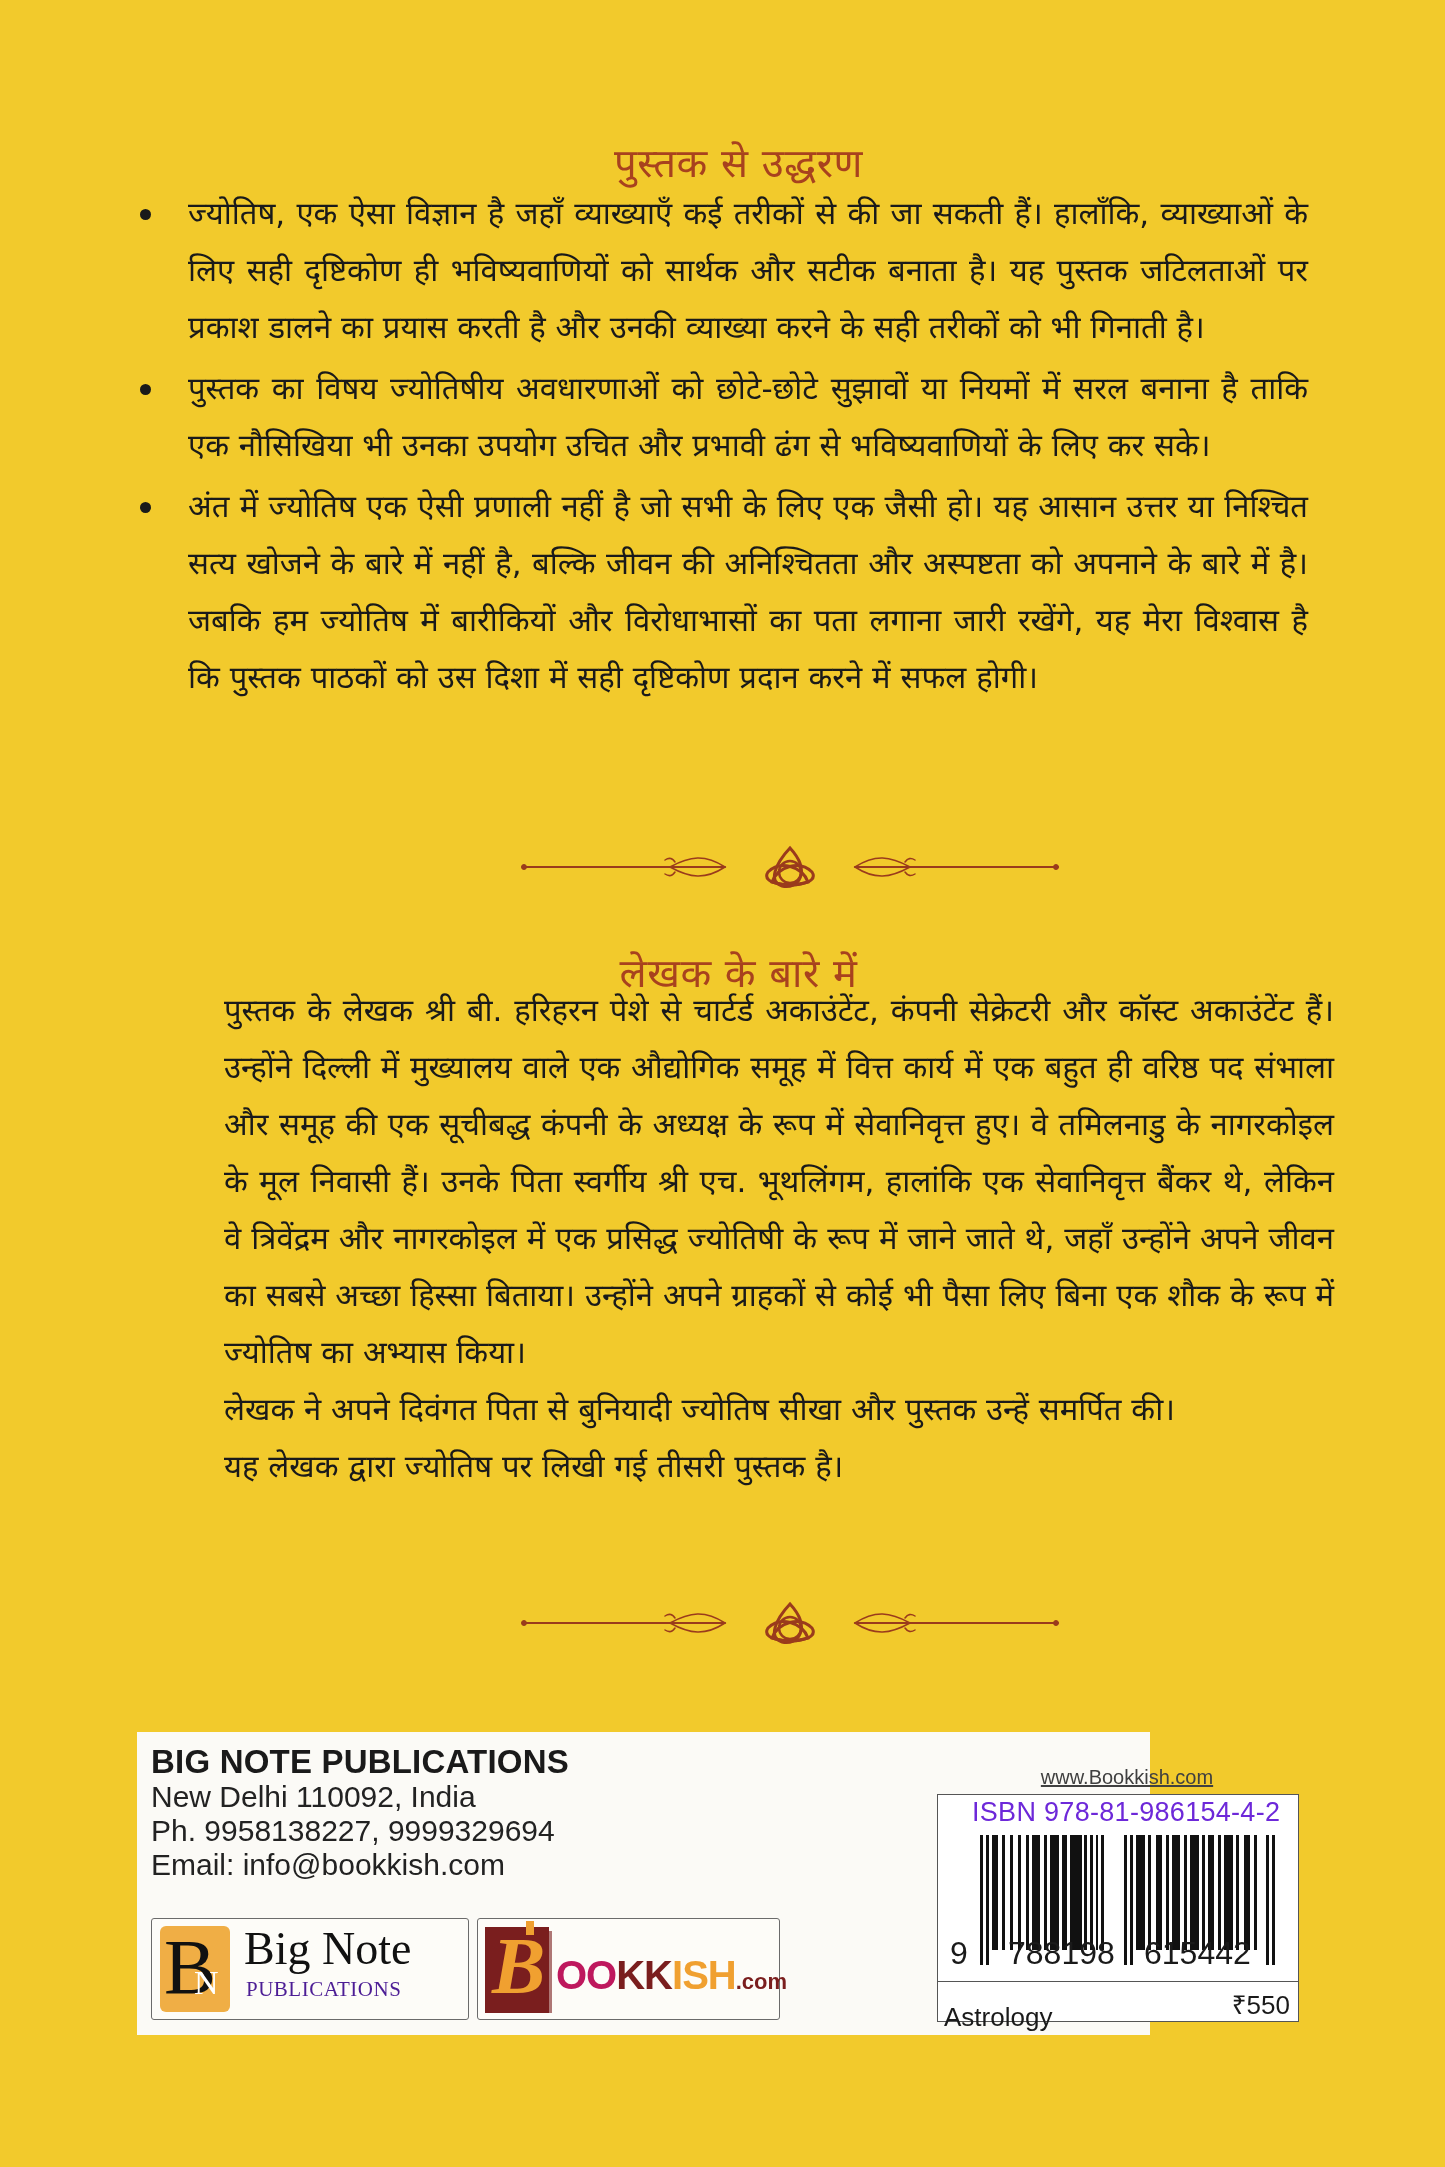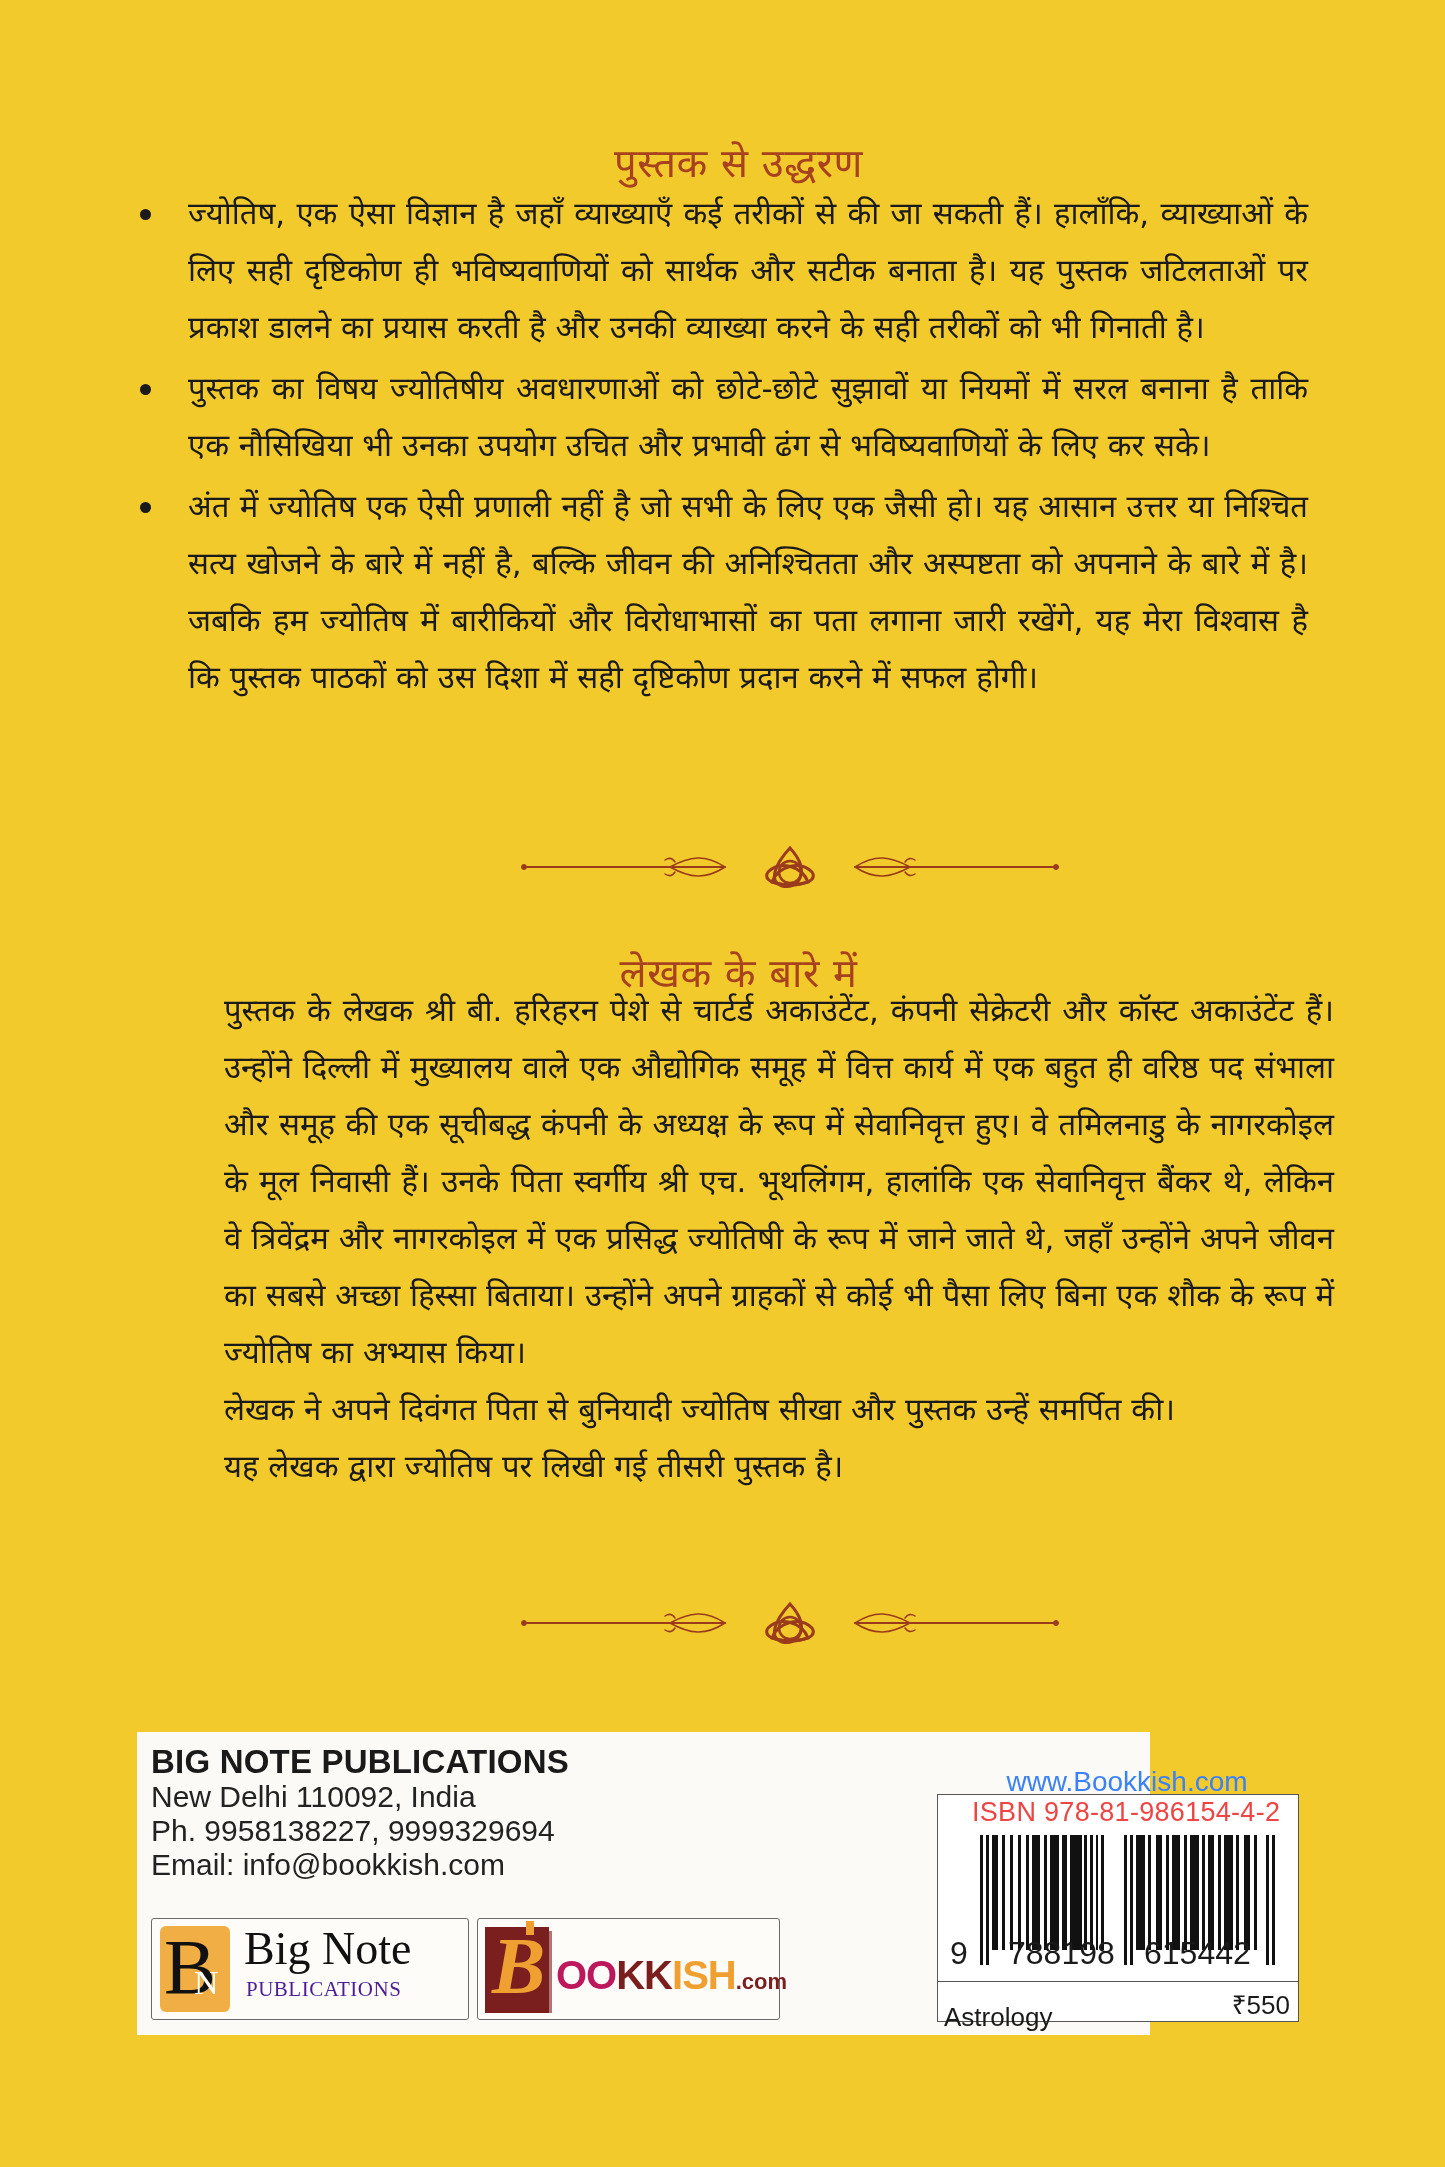--- a/index.html
+++ b/index.html
@@ -121,32 +121,32 @@
     font-family: "Liberation Sans", sans-serif; font-weight: bold;
     font-size: 40px; line-height: 48px; letter-spacing: -1px;
   }
   .bk-oo { color: #be185d; }
   .bk-kk { color: #7A1E1E; }
   .bk-ish { color: #F0A030; }
   .bk-com { color: #7A1E1E; font-size: 22px; letter-spacing: 0; }
   .site {
     position: absolute; left: 840px; top: 34px; width: 300px;
     text-align: center;
-    font-family: "Liberation Sans", sans-serif; font-size: 28px; color: #3b82f6;
+    font-family: "Liberation Sans", sans-serif; font-size: 20px; color: #404040; text-decoration: underline;
   }
   .isbn-box {
     position: absolute; left: 800px; top: 62px;
     width: 362px; height: 228px;
     border: 1.5px solid #555; box-sizing: border-box;
     background: #fff;
     font-family: "Liberation Sans", sans-serif;
   }
   .isbn-text {
     position: absolute; left: 34px; top: 2px;
-    font-size: 27px; color: #ef4444; letter-spacing: 0.3px;
+    font-size: 27px; color: #6d28d9; letter-spacing: 0.3px;
   }
   .barcode {
     position: absolute; left: 42px; top: 40px; width: 300px; height: 130px;
   }
   .bar-digits {
     position: absolute; left: 8px; top: 140px; width: 340px;
     font-size: 32px; color: #1a1a1a;
   }
   .bar-digits span { position: absolute; top: 0; }
   .isbn-foot {

